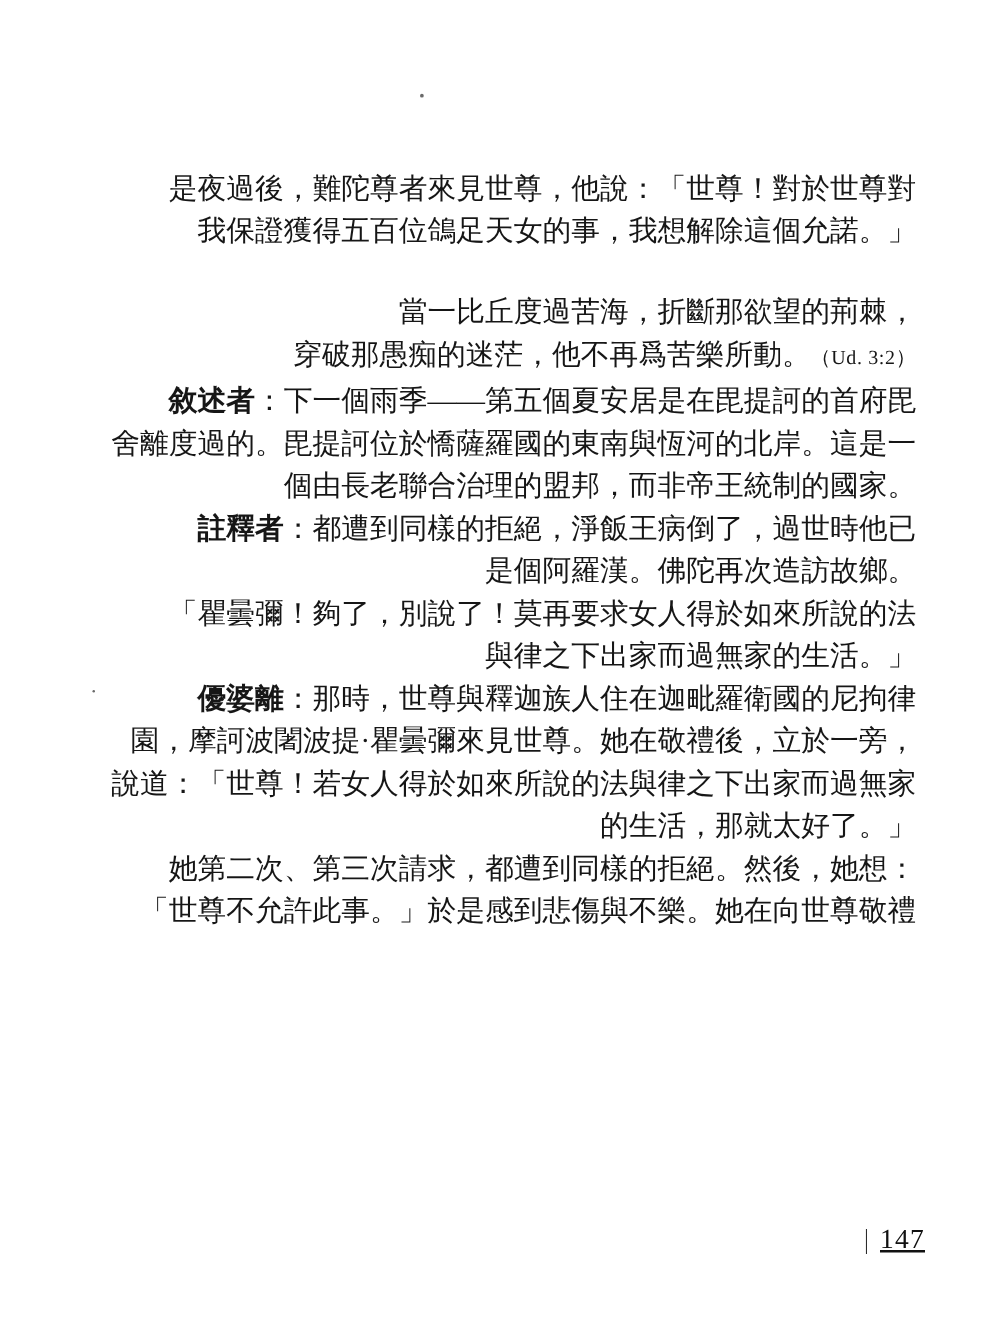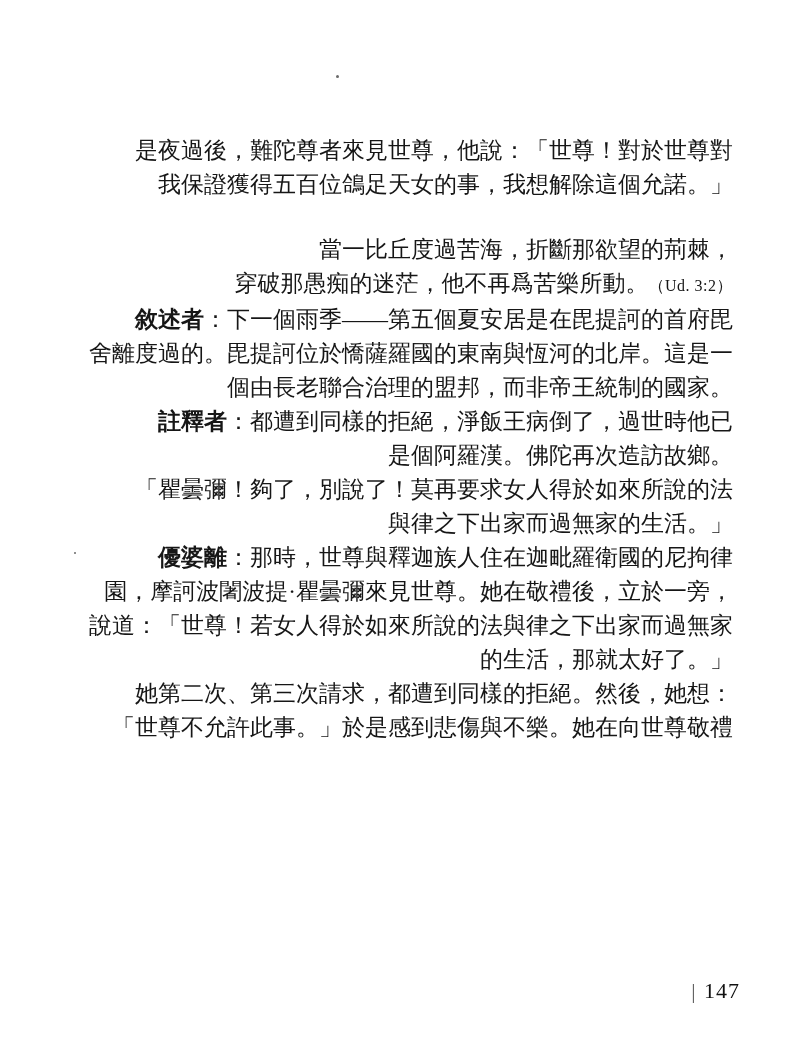--- a/index.html
+++ b/index.html
@@ -51,20 +51,21 @@
       font-weight: bold;
       letter-spacing: 0.5px;
       white-space: nowrap;
     }
     .page-number {
       position: absolute;
       top: 978px;
       right: 52px;
       font-size: 22px;
       color: #111111;
+      text-decoration: underline;
     }
     .page-number .sep {
       display: inline-block;
       margin-right: 9px;
       transform: scaleX(0.7);
       font-weight: normal;
     }
     .page-number .num {
       letter-spacing: 1px;
     }

